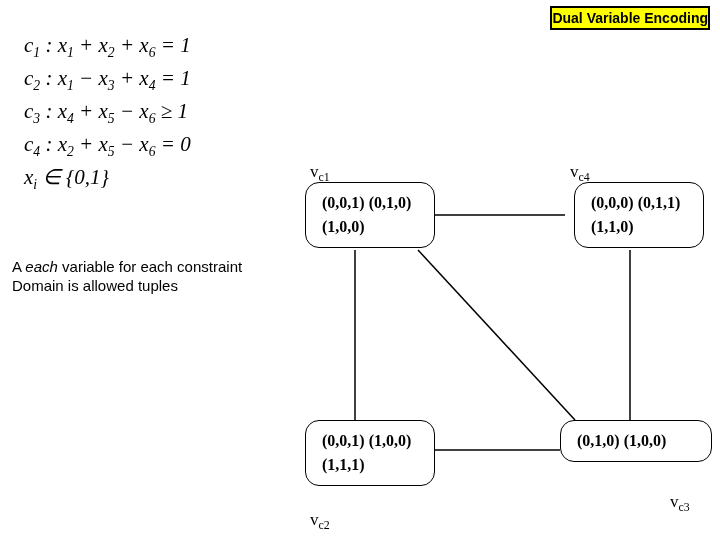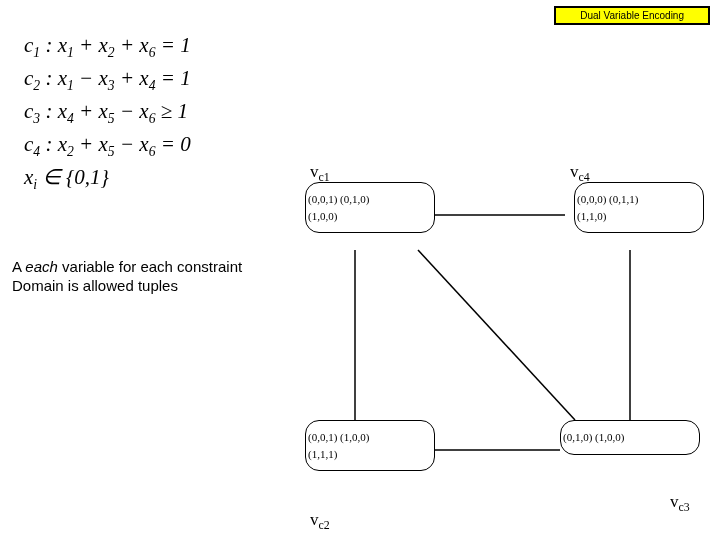--- a/index.html
+++ b/index.html
@@ -13,23 +13,23 @@
     color: #000;
     position: relative;
     overflow: hidden;
   }
   .title-badge {
     position: absolute;
     top: 6px;
     right: 10px;
     background: #ffff00;
     border: 2px solid #000;
-    padding: 2px 24px;
-    font-weight: normal;
-    font-size: 10px;
+    padding: 2px 0;
+    font-weight: bold;
+    font-size: 14px;
   }
   .constraints {
     position: absolute;
     top: 30px;
     left: 24px;
     font-family: "Times New Roman", Times, serif;
     font-size: 21px;
     font-style: italic;
     line-height: 1.45;
   }
@@ -49,24 +49,25 @@
     top: 170px;
     width: 410px;
     height: 360px;
   }
   .node {
     position: absolute;
     border: 1.5px solid #000;
     border-radius: 14px;
     background: #fff;
     font-family: "Times New Roman", Times, serif;
-    font-size: 11px;
-    padding: 8px 2px;
+    font-size: 16px;
+    padding: 8px 16px;
     line-height: 1.5;
     box-sizing: border-box;
+    font-weight: bold;
   }
   .node .tup-row { white-space: nowrap; }
   .vlabel {
     position: absolute;
     font-family: "Times New Roman", Times, serif;
     font-size: 17px;
   }
   .vlabel .s { font-size: 0.7em; vertical-align: sub; }
   svg.edges {
     position: absolute;
@@ -116,17 +117,17 @@
     <div class="tup-row">(1,1,0)</div>
   </div>
 
   <div class="vlabel" style="left:10px; top:340px;">v<span class="s">c2</span></div>
   <div class="node" style="left:5px; top:250px; width:130px;">
     <div class="tup-row">(0,0,1) (1,0,0)</div>
     <div class="tup-row">(1,1,1)</div>
   </div>
 
   <div class="vlabel" style="left:370px; top:322px;">v<span class="s">c3</span></div>
-  <div class="node" style="left:260px; top:250px; width:140px;">
+  <div class="node" style="left:260px; top:250px; width:152px;">
     <div class="tup-row">(0,1,0) (1,0,0)</div>
   </div>
 
 </div>
 
 </body></html>

